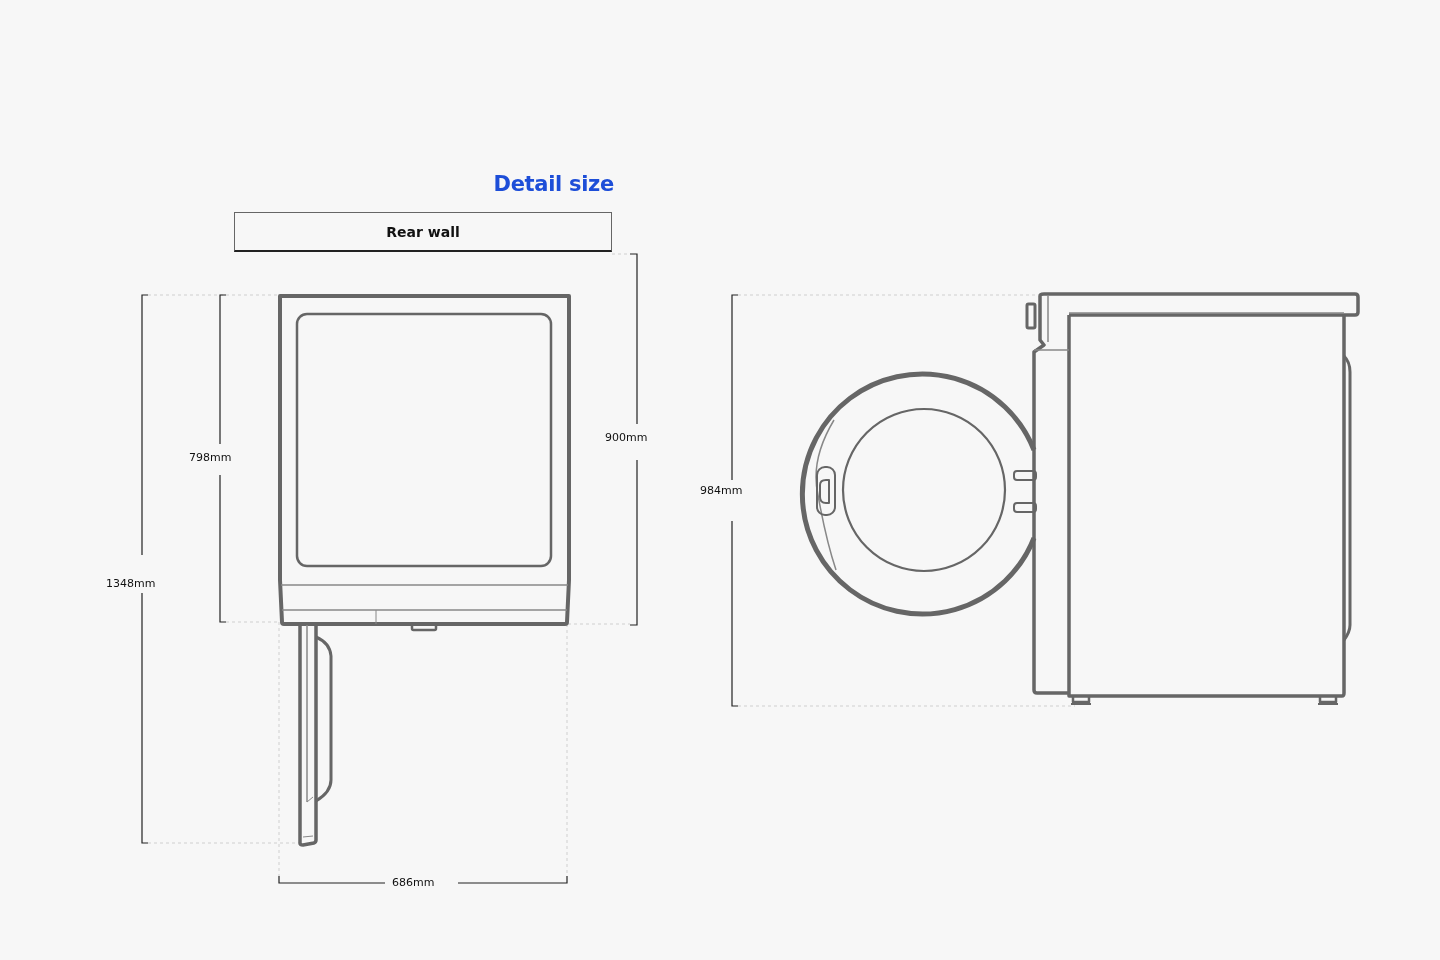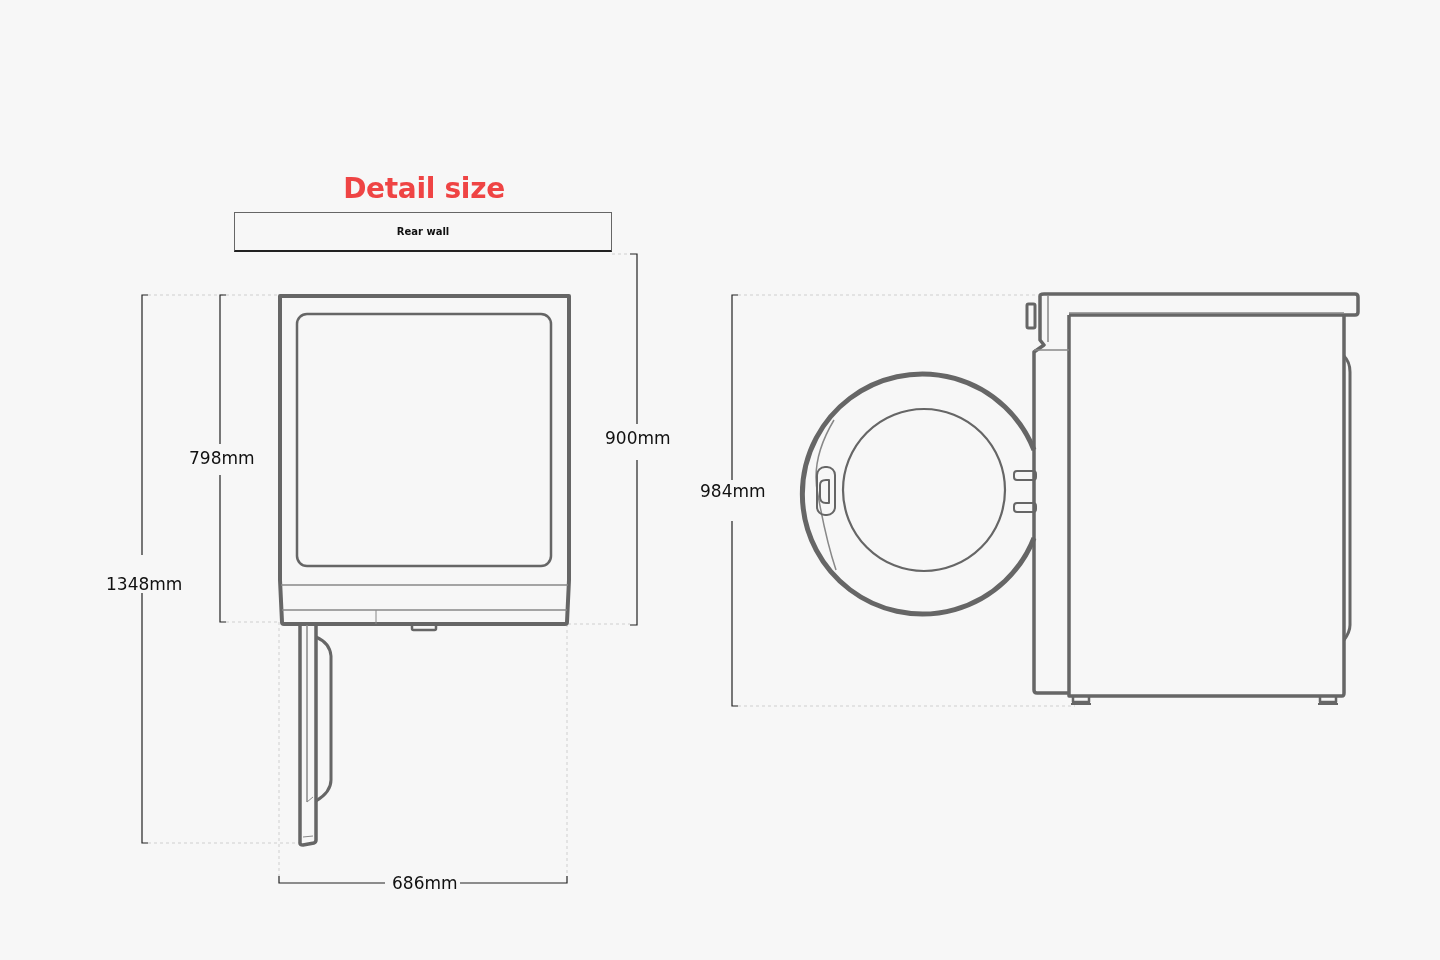--- a/index.html
+++ b/index.html
@@ -14,53 +14,53 @@
     .canvas {
       position: relative;
       width: 1440px;
       height: 960px;
     }
     .title {
       position: absolute;
       left: 234px;
       width: 380px;
       top: 172px;
-      text-align: center;
-      font-size: 28px;
+      text-align: right;
+      font-size: 21px;
       font-weight: bold;
-      color: #ef4444;
+      color: #1d4ed8;
       letter-spacing: -0.3px;
     }
     .rear-wall {
       position: absolute;
       left: 234px;
       top: 212px;
       width: 378px;
       height: 40px;
       border: 1px solid #666;
       border-bottom: 2px solid #222;
       box-sizing: border-box;
       display: flex;
       align-items: center;
       justify-content: center;
-      font-size: 10px;
+      font-size: 14px;
       font-weight: bold;
       color: #111;
       background: #f7f7f7;
     }
     svg.drawing {
       position: absolute;
       left: 0;
       top: 0;
       width: 1440px;
       height: 960px;
     }
     .dim-label {
       position: absolute;
-      font-size: 17px;
+      font-size: 11px;
       color: #111;
       background: #f7f7f7;
       white-space: nowrap;
       line-height: 18px;
       padding: 0 2px;
     }
     .lbl-1348 { left: 104px; top: 575px; }
     .lbl-798 { left: 187px; top: 449px; text-align: center; }
     .lbl-900 { left: 603px; top: 429px; }
     .lbl-984 { left: 698px; top: 482px; }

